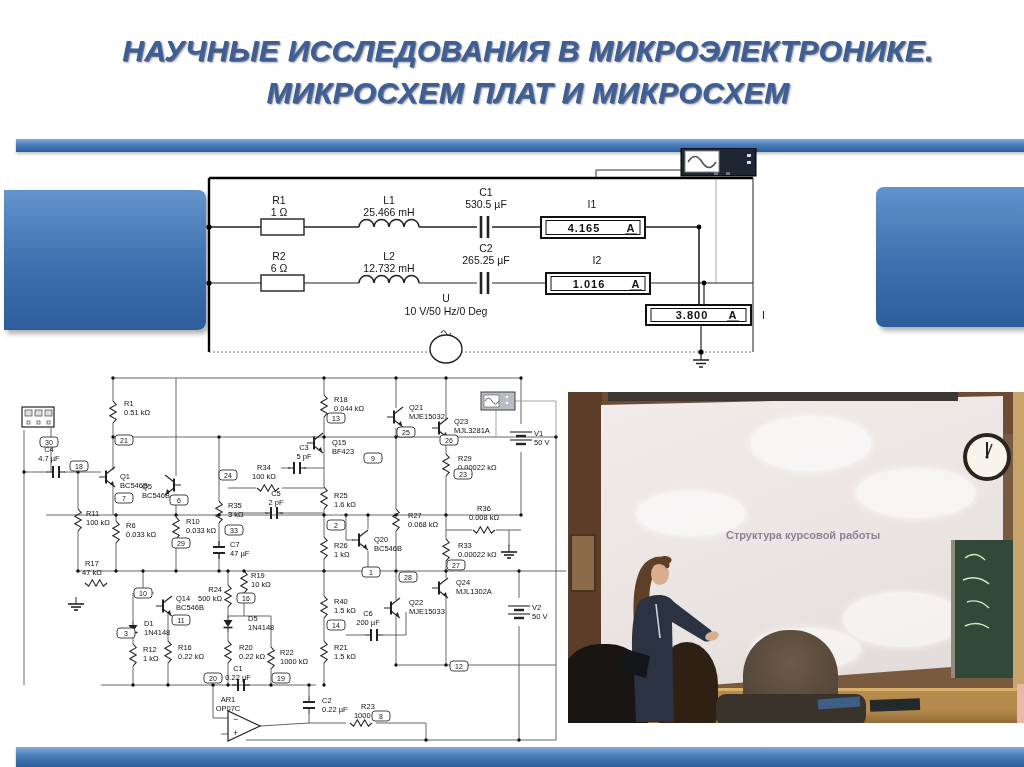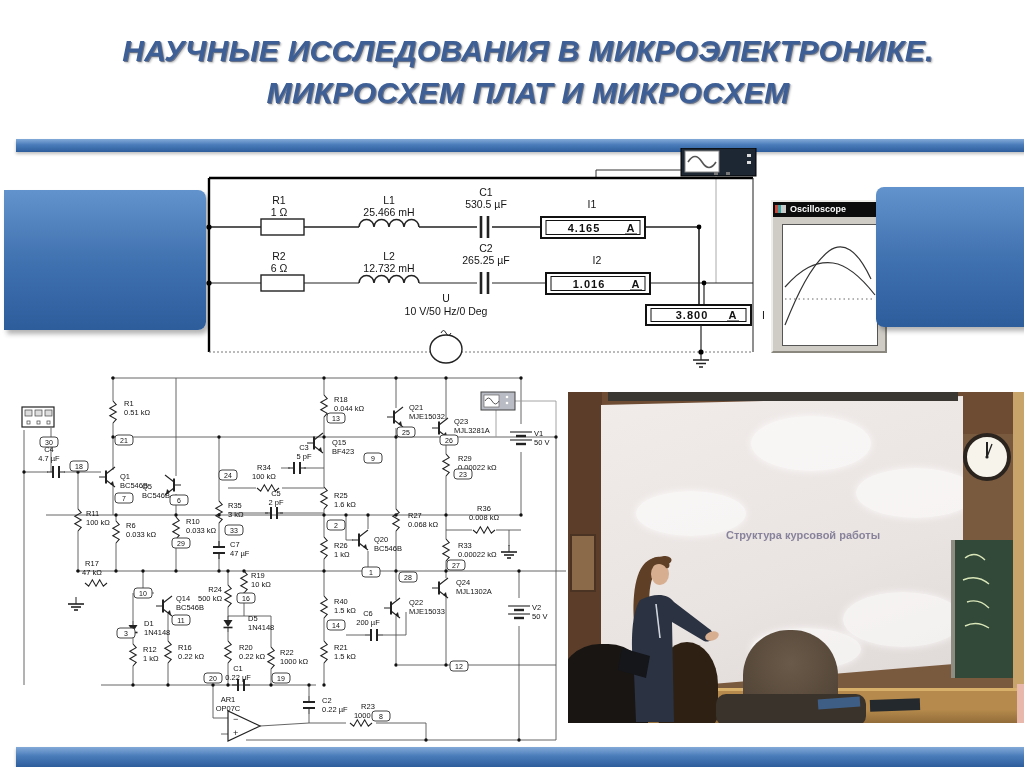--- a/index.html
+++ b/index.html
@@ -43,21 +43,21 @@
   .tc-val{font-size:10.5px;fill:#141414;}
   .tc-amm{font-size:11px;fill:#111;font-weight:bold;letter-spacing:1px;}
   
   #photo{left:552px;top:392px;width:463px;height:331px;background:#7a5a3f;overflow:hidden;z-index:3;}
   #ph-topwall{left:0;top:0;width:463px;height:42px;background:#6e4c34;}
   #ph-leftwall{left:0;top:0;width:34px;height:331px;background:#5b3d2a;}
   #ph-frame{left:2px;top:142px;width:26px;height:58px;background:#8a6a48;border:2px solid #4a3322;box-sizing:border-box;}
   #ph-xmark{left:36px;top:126px;color:#7ab3d8;font-size:13px;font-weight:bold;}
   #ph-screen{left:33px;top:4px;width:362px;height:297px;
     background:linear-gradient(160deg,#f1ecea 0%,#e9e3e1 60%,#ded8d6 100%);
-    clip-path:polygon(0 3%,100% 0,100% 90%,0 100%);}
+    clip-path:polygon(0 3%,100% 0,100% 90%,0 100%);padding-left:40px;}
   #ph-roller{left:40px;top:0;width:350px;height:9px;background:#3a3632;}
   .oval{position:absolute;background:rgba(255,255,255,.6);border-radius:50%;
     box-shadow:0 0 8px rgba(255,255,255,.8);}
   #ph-heading{left:112px;top:132px;width:180px;text-align:center;color:rgba(125,120,148,.9);
     font-size:11px;font-weight:bold;line-height:14px;}
   #ph-board{left:383px;top:148px;width:62px;height:138px;background:#32493a;border-left:4px solid #8d8d82;}
   #ph-rightwall{left:445px;top:0;width:18px;height:331px;background:#c8a36a;}
   #ph-desk{left:0;top:296px;width:463px;height:36px;
     background:linear-gradient(180deg,#d8b069 0 3px,#b68a4c 3px 60%,#8f6a38 100%);}
   .head{position:absolute;}
@@ -166,32 +166,20 @@
     <text class="tc-val" x="75" y="124" text-anchor="middle">6 Ω</text>
     <text class="tc-lbl" x="185" y="112" text-anchor="middle">L2</text>
     <text class="tc-val" x="185" y="124" text-anchor="middle">12.732 mH</text>
     <text class="tc-lbl" x="282" y="104" text-anchor="middle">C2</text>
     <text class="tc-val" x="282" y="116" text-anchor="middle">265.25 µF</text>
     <text class="tc-lbl" x="393" y="116" text-anchor="middle">I2</text>
     <text class="tc-lbl" x="242" y="154" text-anchor="middle">U</text>
     <text class="tc-val" x="242" y="167" text-anchor="middle">10 V/50 Hz/0 Deg</text>
   </svg>
 
-  <div id="scope-win" class="abs">
-    <div id="scope-title">
-      <span id="scope-icon"></span><span class="ttl">Oscilloscope</span>
-    </div>
-    <div id="scope-plot">
-      <svg width="94" height="120" viewBox="0 0 94 120">
-        <path d="M2 62 C18 44 32 36 50 38 C64 40 78 52 92 70" fill="none" stroke="#333" stroke-width="1.2"></path>
-        <path d="M2 100 C14 70 28 40 46 26 C60 16 74 24 88 54" fill="none" stroke="#333" stroke-width="1.2"></path>
-        <path d="M2 74 H92" fill="none" stroke="#666" stroke-width="1" stroke-dasharray="1.5,3"></path>
-      </svg>
-    </div>
-  </div>
 
   <svg id="schematic" class="abs" viewBox="0 373 555 372">
     <g id="schematic-wires">
       <path class="wire" d="M95 378 H505 M97 437 H540 M30 515 H505 M60 571 H550
         M8 472 H32 M48 472 H85 M127 593 H138 M85 685 H300
         M330 635 H349 M367 635 H390 M390 635 V612
         M382 665 H540 M230 740 H540 M293 723 H330 M360 723 H410
         M430 530 H456 M480 530 H505
         M212 488 H240 M266 488 H308 M212 513 H252 M264 513 H308
         M265 468 H274 M288 468 H308 M212 616 H255

